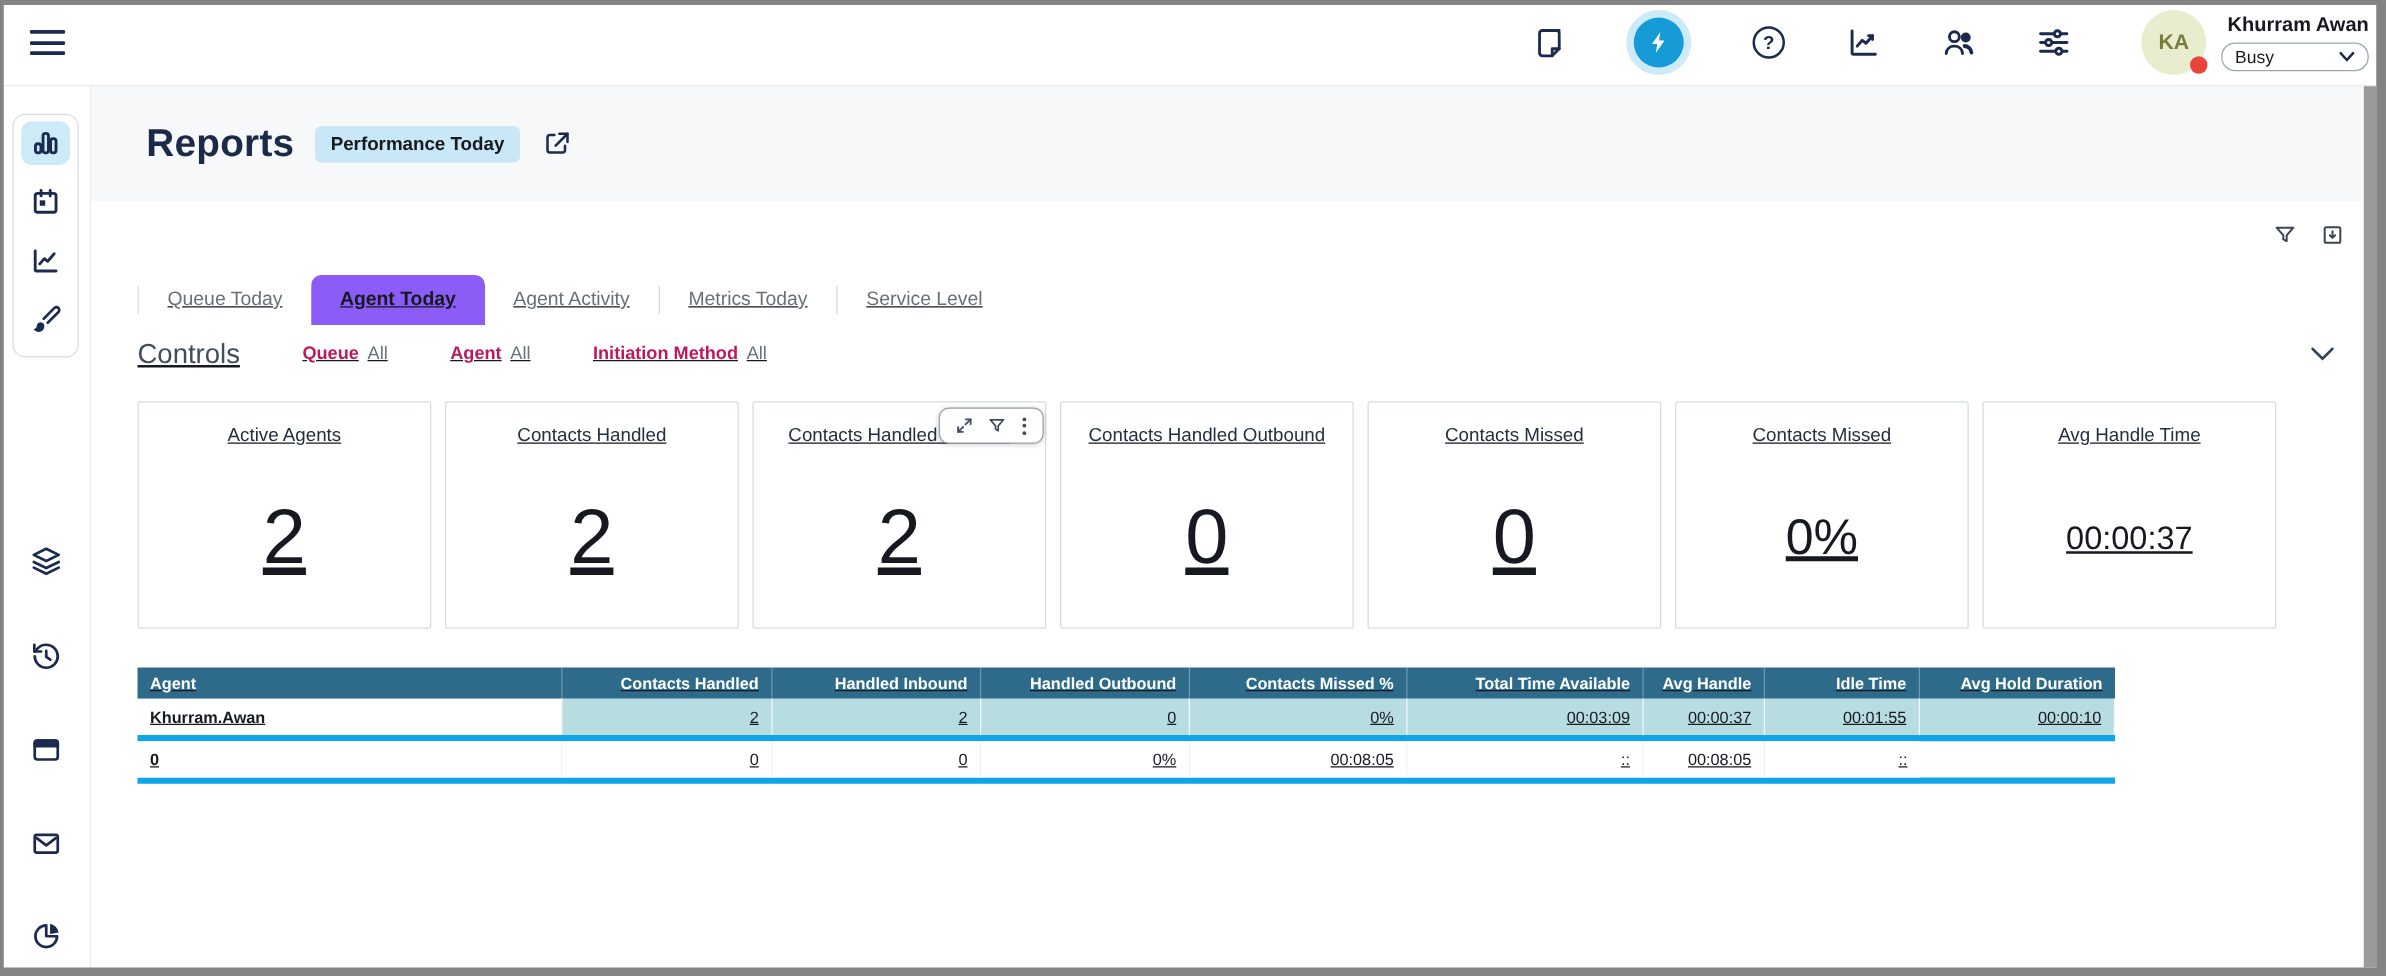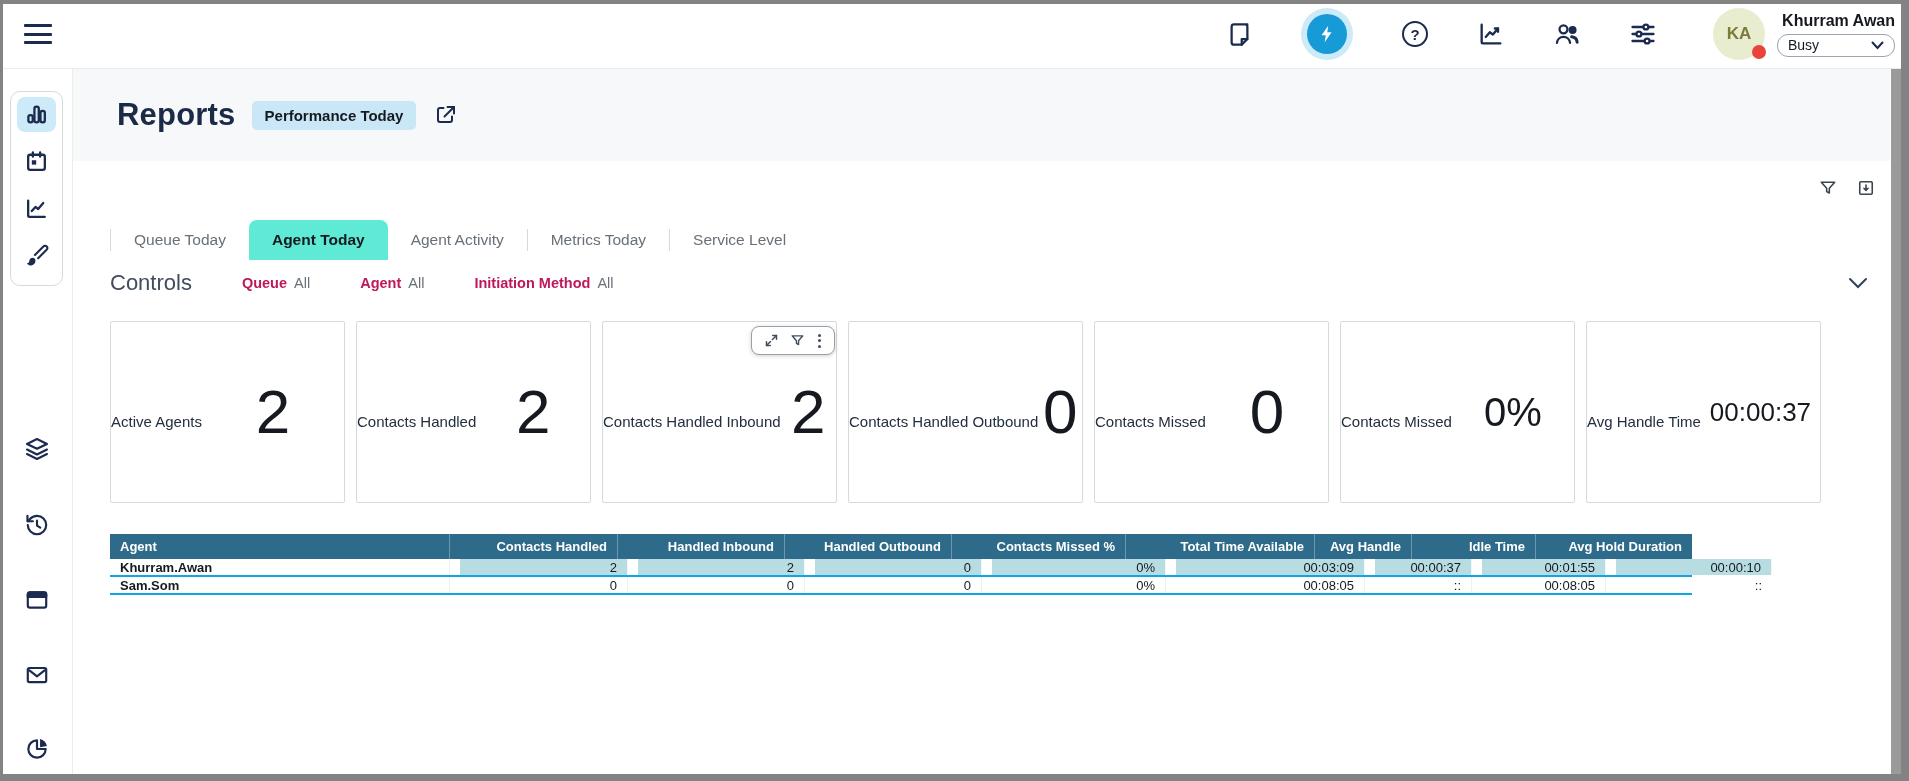--- a/index.html
+++ b/index.html
@@ -39,58 +39,58 @@
   .header-strip { height:92px; background:#f7f8f9; display:flex; align-items:center; padding:0 12px 0 44px; }
   .page-title { font-size:31px; font-weight:700; color:#1b2a47; letter-spacing:.2px;text-align:right; }
   .badge { margin-left:16px; background:#c9e7f6; color:#16191f; font-size:15px; font-weight:700; padding:6px 13px; border-radius:5px; }
   .ext-link { margin-left:18px; cursor:pointer; display:flex; }
   .refresh-cluster { margin-left:auto; display:flex; align-items:center; gap:12px; }
   .refresh-text { font-size:17px; color:#16191f; }
   .refresh-text b { font-weight:700; }
   .info-circle { width:21px; height:21px; border-radius:50%; border:1.6px solid #879196; color:#879196; font-size:12px; font-weight:700; display:flex; align-items:center; justify-content:center; font-style:normal; cursor:pointer; }
   .refresh-btn { cursor:pointer; display:flex; margin-left:6px; }
 
-  .panel { padding:0 0 0 37px; }
+  .panel { padding:0 0 0 37px;text-decoration:underline; }
   .panel-tools { margin-top:16px; height:22px; display:flex; justify-content:flex-end; align-items:center; gap:18px; padding-right:14px; }
   .panel-tools .tool { cursor:pointer; display:flex; }
 
   .tabs-row { margin-top:21px; height:40px; display:flex; align-items:stretch; margin-left:0; }
   .tab-div { width:1px; background:#d5dbdb; margin:9px 0; }
   .tab { display:flex; align-items:center; padding:0 23px; font-size:15.5px; color:#687078; cursor:pointer; white-space:nowrap; }
-  .tab.active { background:#5eead4; border-radius:8px 8px 0 0; color:#16191f; font-weight:700; }
+  .tab.active { background:#8b5cf6; border-radius:8px 8px 0 0; color:#16191f; font-weight:700; }
 
   .controls-row { height:46px; display:flex; align-items:center; gap:50px; }
   .controls-title { font-size:22px; color:#414d5c; }
   .control-filter { font-size:14.5px; cursor:pointer; }
   .control-filter b { font-weight:700; color:#be185d; }
   .control-filter span.val { color:#687078; margin-left:7px; }
   .controls-chevron { margin-left:auto; margin-right:22px; cursor:pointer; display:flex; }
 
   .cards-row { margin-top:15px; position:relative; display:flex; gap:11px; width:1712px; }
-  .kpi-card { width:235px; height:182px; border:1px solid #d5dbdb; border-radius:2px; background:#fff; display:flex; flex-direction:row; align-items:center; }
+  .kpi-card { width:235px; height:182px; border:1px solid #d5dbdb; border-radius:2px; background:#fff; display:flex; flex-direction:column; align-items:center; }
   .kpi-title { margin-top:18px; font-size:15px; color:#232f3e; text-align:center; }
   .kpi-value-wrap { flex:1; display:flex; align-items:center; justify-content:center; width:100%; }
   .kpi-value { color:#16191f; line-height:1; }
   .v-xl { font-size:62px; font-weight:400; }
   .v-lg { font-size:40px; font-weight:400; }
   .v-md { font-size:26px; font-weight:400; }
 
   .card-toolbar { position:absolute; left:641px; top:5px; width:84px; height:29px; background:#fff; border:1px solid #98a0ab; border-radius:8px; box-shadow:0 1px 4px rgba(0,0,0,.18); display:flex; align-items:center; justify-content:center; gap:11px; z-index:10; }
   .card-toolbar .tb-ic { cursor:pointer; display:flex; }
   .kebab { display:flex; flex-direction:column; gap:2.5px; cursor:pointer; padding:0 2px; }
   .kebab i { width:3px; height:3px; border-radius:50%; background:#414d5c; }
 
   
   .data-table { margin-top:31px; width:1582px; font-size:13px; }
   .t-head, .t-row { display:grid; grid-template-columns:340px 168px 167px 167px 174px 189px 97px 124px 156px; }
   .t-head { background:#2e6b8a; color:#fff; font-weight:700; height:25px; }
   .t-head .cell { display:flex; align-items:center; justify-content:flex-end; padding:0 10px; border-right:1px solid rgba(255,255,255,.3); }
   .t-head .cell:first-child { justify-content:flex-start; }
   .t-head .cell:last-child { border-right:none; }
-  .t-row { height:18px; border-bottom:2px solid #0ea5e9;gap:10px; }
+  .t-row { height:34px; border-bottom:5px solid #0ea5e9; }
   .t-row .cell { display:flex; align-items:center; justify-content:flex-end; padding:0 10px; border-right:1px solid #eef1f1; background:#fff; }
   .t-row .cell:first-child { justify-content:flex-start; font-weight:700; }
   .t-row .cell:last-child { border-right:none; }
   .t-row.hl .cell { background:#b7dde3; border-right:1px solid rgba(255,255,255,.8); }
   .t-row.hl .cell:first-child { background:#fff; border-right:1px solid #eef1f1; }
 
   svg { display:block; }
 </style>
 </head>
 <body>
@@ -375,21 +375,20 @@
           <div class="cell">2</div>
           <div class="cell">2</div>
           <div class="cell">0</div>
           <div class="cell">0%</div>
           <div class="cell">00:03:09</div>
           <div class="cell">00:00:37</div>
           <div class="cell">00:01:55</div>
           <div class="cell">00:00:10</div>
         </div>
         <div class="t-row">
-          <div class="cell">Sam.Som</div>
           <div class="cell">0</div>
           <div class="cell">0</div>
           <div class="cell">0</div>
           <div class="cell">0%</div>
           <div class="cell">00:08:05</div>
           <div class="cell">::</div>
           <div class="cell">00:08:05</div>
           <div class="cell">::</div>
         </div>
       </div>

